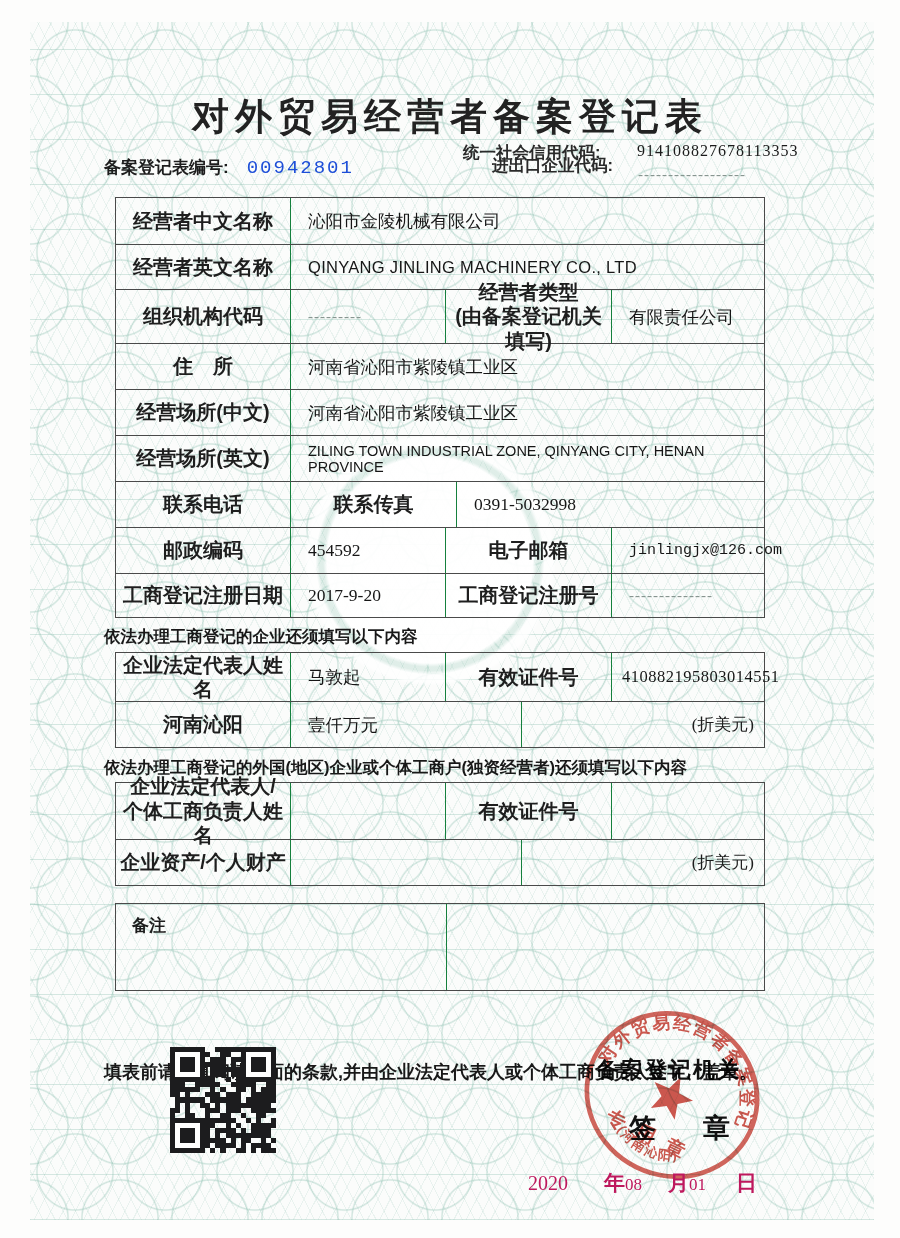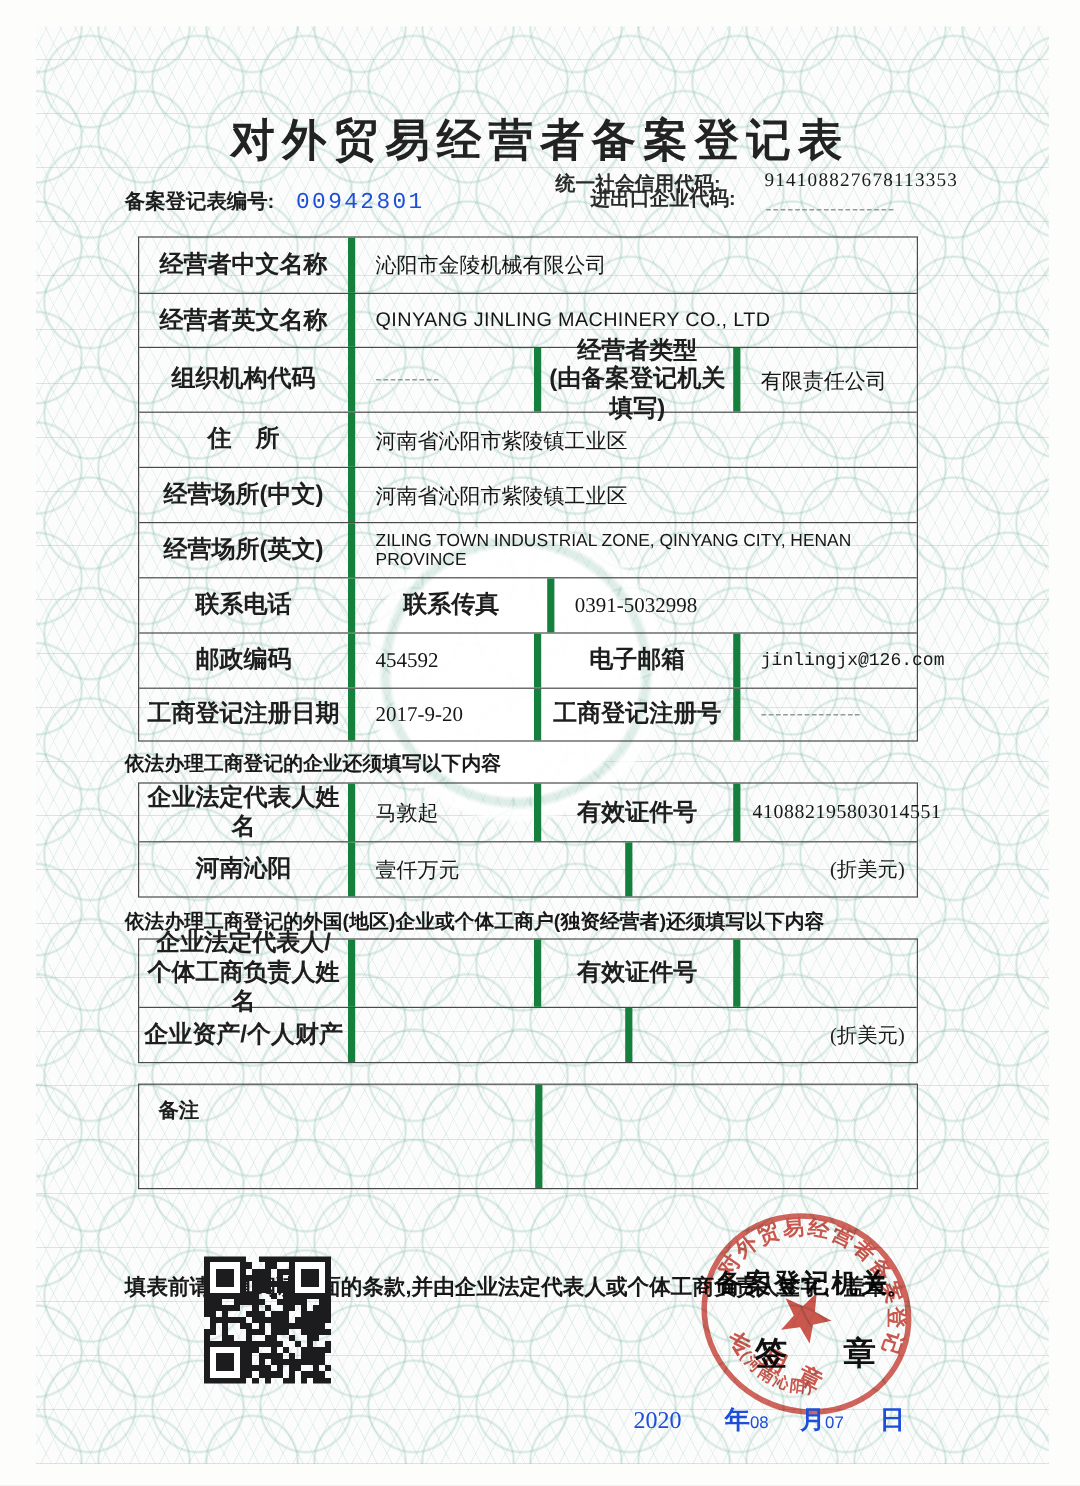--- a/index.html
+++ b/index.html
@@ -44,21 +44,21 @@
     font-family:"Liberation Serif",serif;font-size:16px;letter-spacing:1px;color:#1b1b1b;
   }
   .code-dash{position:absolute;left:638px;top:166px;color:#84938d;font-family:"Liberation Serif",serif;font-size:15px;letter-spacing:1px;}
 
   
   .tbl{position:absolute;left:115px;width:650px;border:1px solid #4a4a4a;box-sizing:border-box;}
   #t1{top:197px;} #t2{top:652px;} #t3{top:782px;} #t4{top:903px;}
   .trow{display:flex;box-sizing:border-box;}
   .trow + .trow{border-top:1px solid #4a4a4a;}
   .cell{box-sizing:border-box;display:flex;align-items:center;min-width:0;}
-  .cell + .cell{border-left:6px solid #15803d;}
+  .cell + .cell{border-left:1px solid #15803d;}
   .lbl{justify-content:center;text-align:center;font-weight:bold;font-size:20px;
        white-space:pre-line;line-height:1.22;color:#1e1e1e;}
   .val{font-family:"Liberation Serif",serif;font-size:17.5px;padding-left:17px;color:#161616;}
   .c1{width:174px;flex:none;} .c2{width:155px;flex:none;} .c3{width:166px;flex:none;}
   .rest{flex:1;} .w231{width:231px;flex:none;}
   .h44{height:44px;} .h45{height:45px;} .h46{height:46px;} .h48{height:48px;}
   .h54{height:54px;} .h56{height:56px;} .h86{height:86px;}
   .usd{flex:1;justify-content:flex-end;padding-right:10px;font-family:"Liberation Serif",serif;font-size:17px;}
   .dash{color:#84938d;letter-spacing:1px;font-family:"Liberation Serif",serif;font-size:15px;}
   .en{font-family:"Liberation Sans",sans-serif;font-size:16.5px;letter-spacing:.3px;}
@@ -75,23 +75,23 @@
   .qr{position:absolute;left:170px;top:1047px;width:106px;height:106px;}
 
   .stamp{
     position:absolute;left:574px;top:1006px;width:196px;height:178px;
     transform:rotate(26deg);opacity:.88;mix-blend-mode:multiply;
   }
   .stamp-black{position:absolute;font-weight:bold;color:#111;mix-blend-mode:multiply;}
   #agency{left:597px;top:1055px;font-size:22px;letter-spacing:2px;}
   #sign{left:629px;top:1110px;font-size:27px;letter-spacing:10px;}
 
-  .date-line{position:absolute;left:528px;top:1169px;display:flex;align-items:baseline;color:#1d4ed8;}
+  .date-line{position:absolute;left:528px;top:1169px;display:flex;align-items:baseline;color:#be185d;}
   .date-line .dnum{font-family:"Liberation Serif",serif;font-size:20px;}
-  .date-line .dnum-sm{font-family:Liberation Sans, sans-serif;font-size:14px;}
+  .date-line .dnum-sm{font-family:Liberation Serif, serif;font-size:17px;}
   .date-line .dunit{font-weight:bold;font-size:21px;}
   .g36{margin-left:36px;} .g26{margin-left:26px;} .g30{margin-left:30px;}
 </style>
 </head>
 <body>
 
 <div class="page">
   <div class="pattern"></div>
   <div class="watermark"></div>
 
@@ -421,17 +421,17 @@
     </svg>
 
     <div class="stamp-black" id="agency">备案登记机关</div>
     <div class="stamp-black" id="sign">签　章</div>
 
     <div class="date-line">
       <span class="dnum">2020</span>
       <span class="dunit g36">年</span>
       <span class="dnum-sm">08</span>
       <span class="dunit g26">月</span>
-      <span class="dnum-sm">07</span>
+      <span class="dnum-sm">01</span>
       <span class="dunit g30">日</span>
     </div>
   </div>
 </div>
 
 </body></html>

